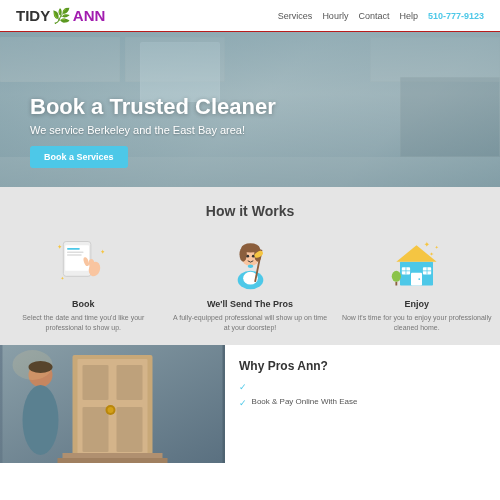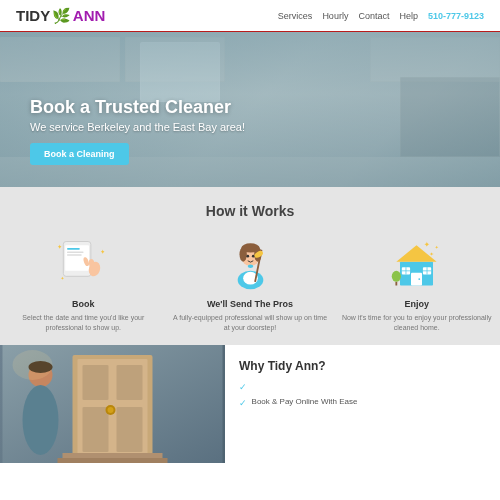--- a/index.html
+++ b/index.html
@@ -37,21 +37,21 @@
         rgba(140,170,180,0.7) 0%, 
         rgba(160,185,192,0.5) 40%, 
         rgba(120,150,160,0.6) 100%);
     }
     .hero-content {
       position: relative; z-index: 2; 
       display: flex; flex-direction: column; 
       align-items: flex-start; justify-content: center;
       height: 100%; padding: 0 30px;
     }
-    .hero-title { font-size: 18px; font-weight: 800; color: #fff; text-shadow: 0 1px 4px rgba(0,0,0,0.3); line-height: 1.1; margin-top: 44px; }
+    .hero-title { font-size: 22px; font-weight: 800; color: #fff; text-shadow: 0 1px 4px rgba(0,0,0,0.3); line-height: 1.1; margin-top: 44px; }
     .hero-sub { font-size: 11px; color: #fff; margin-top: 4px; text-shadow: 0 1px 2px rgba(0,0,0,0.3); }
     .hero-btn {
       margin-top: 10px; background: #4DC8E8; color: #fff;
       border: none; border-radius: 3px; padding: 6px 14px;
       font-size: 9px; font-weight: 600; cursor: pointer;
     }
 
     
     .how-section {
       background: #e5e5e5; padding: 16px 0 12px;
@@ -131,21 +131,21 @@
     <div class="counter"></div>
 
     <div class="cabinet" style="bottom:30px;right:0;width:100px;height:80px;background:rgba(100,115,120,0.4);"></div>
 
     <div style="position:absolute;top:10px;left:140px;width:80px;height:60px;background:rgba(220,235,240,0.5);border:1px solid rgba(200,215,220,0.4);border-radius:2px;"></div>
   </div>
   <div class="hero-overlay"></div>
   <div class="hero-content">
     <h1 class="hero-title">Book a Trusted Cleaner</h1>
     <p class="hero-sub">We service Berkeley and the East Bay area!</p>
-    <button class="hero-btn">Book a Cleaning</button>
+    <button class="hero-btn">Book a Services</button>
   </div>
 </section>
 
 <section class="how-section">
   <h2 class="section-title">How it Works</h2>
   <div class="steps">
 
     <div class="step">
       <div class="step-icon icon-book">
         <svg viewBox="0 0 60 60" xmlns="http://www.w3.org/2000/svg">
@@ -264,21 +264,21 @@
 
       <ellipse cx="38" cy="22" rx="12" ry="6" fill="#3a2a1a"></ellipse>
 
       <rect x="60" y="108" width="100" height="5" rx="0" fill="#b09070"></rect>
       <rect x="55" y="113" width="110" height="5" rx="0" fill="#a08060"></rect>
 
       <ellipse cx="30" cy="20" rx="20" ry="15" fill="rgba(255,220,150,0.15)"></ellipse>
     </svg>
   </div>
   <div class="bottom-right">
-    <h3 class="why-title">Why Tidy Ann?</h3>
+    <h3 class="why-title">Why Pros Ann?</h3>
     <div class="why-item">
       <span class="why-check">✓</span>
     </div>
     <div class="why-item">
       <span class="why-check">✓</span>
       <span class="why-text">Book &amp; Pay Online With Ease</span>
     </div>
   </div>
 </section>
 

